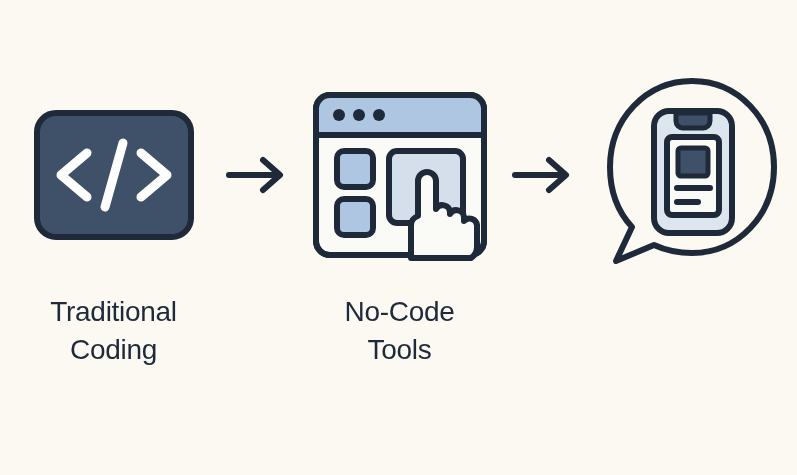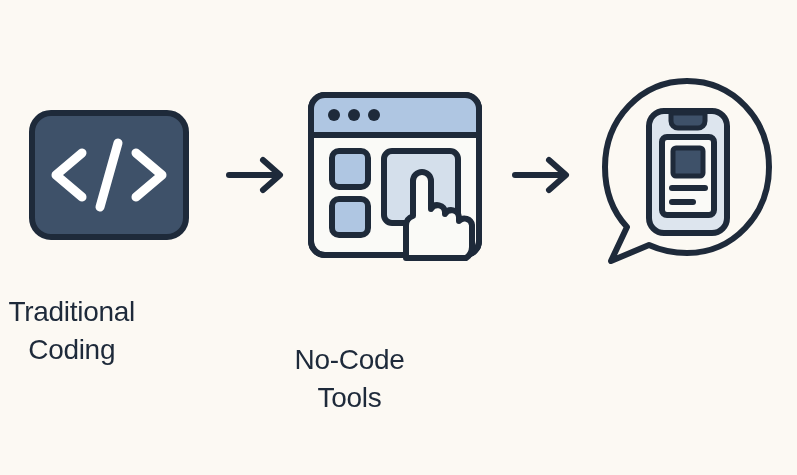--- a/index.html
+++ b/index.html
@@ -29,21 +29,21 @@
     display: flex;
     flex-direction: row;
     align-items: flex-start;
     justify-content: center;
   }
   .step {
     position: relative;
     width: 210px;
     display: flex;
     flex-direction: column;
-    align-items: flex-start;
+    align-items: center;
   }
   .icon-slot {
     height: 200px;
     width: 200px;
     margin-top: 75px;
     display: flex;
     align-items: center;
     justify-content: center;
   }
   .step-label {
@@ -58,21 +58,21 @@
   }
   .arrow-slot {
     width: 80px;
     height: 200px;
     margin-top: 75px;
     display: flex;
     align-items: center;
     justify-content: center;
   }
   .step-1 { margin-left: 4px; }
-  .step-2 { margin-left: -4px; gap: 48px; }
+  .step-2 { margin-left: -4px; }
   .step-3 { margin-left: -2px; }
   svg { display: block; overflow: visible; }
 </style>
 </head>
 <body>
 
 <div id="canvas">
   <div class="stage">
 
     <div class="step step-1">

